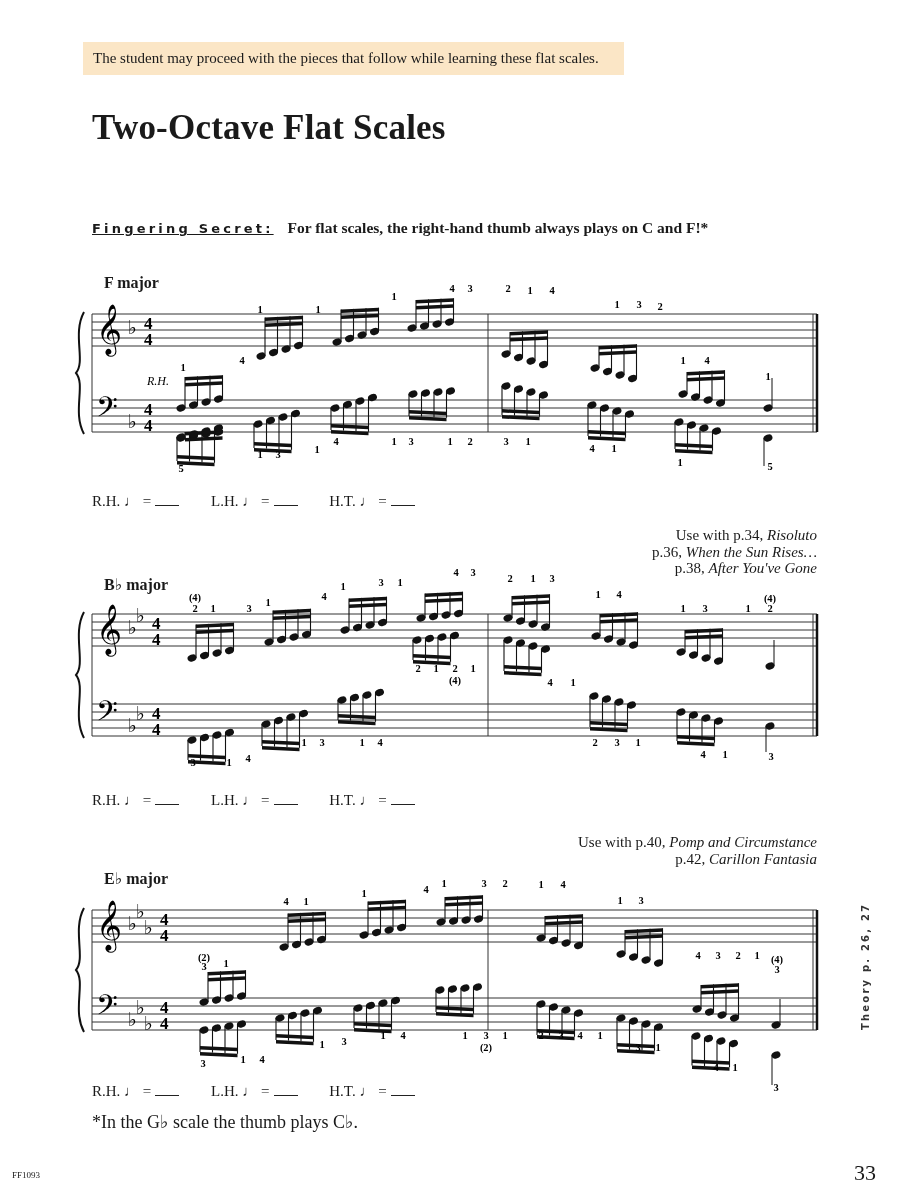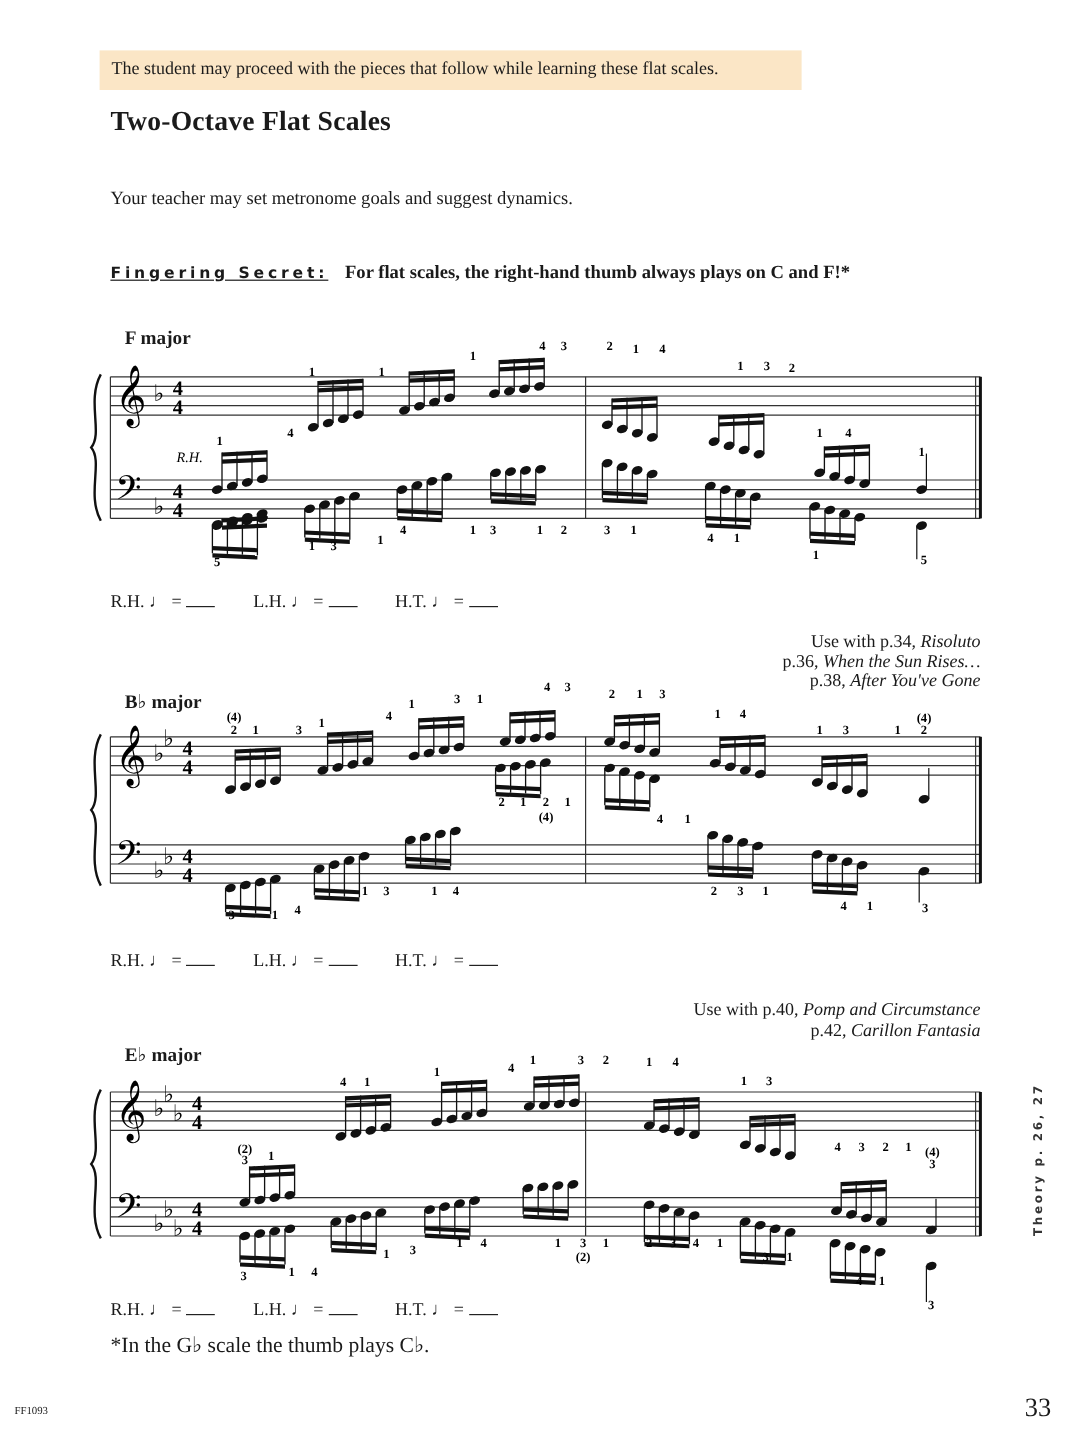--- a/index.html
+++ b/index.html
@@ -2,26 +2,26 @@
 <html><head>
 <meta charset="utf-8">
 <style>
   html, body { margin: 0; padding: 0; }
   body {
     width: 900px; height: 1200px; position: relative; background: #ffffff;
     font-family: "Liberation Serif", "DejaVu Serif", serif; color: #1a1a1a;
     overflow: hidden;
   }
   .banner {
-    position: absolute; left: 83px; top: 42px; width: 585px; height: 33px;
+    position: absolute; left: 83px; top: 42px; width: 541px; height: 33px;
     background: #fbe6c6; font-size: 15px; line-height: 33px; padding-left: 10px;
     box-sizing: border-box; white-space: nowrap;
   }
   .title {
-    position: absolute; left: 92px; top: 88px; font-size: 23px; font-weight: bold;
+    position: absolute; left: 92px; top: 108px; font-size: 35px; font-weight: bold;
     letter-spacing: 0.2px; white-space: nowrap;
   }
   .intro { position: absolute; left: 92px; top: 154px; font-size: 15.5px; line-height: 23px; }
   .secret { position: absolute; left: 92px; top: 219px; font-size: 15.5px; white-space: nowrap; }
   .secret .lbl {
     font-family: "DejaVu Sans", sans-serif; font-weight: bold; font-size: 13px;
     letter-spacing: 3.2px; margin-right: 10px; text-decoration: underline;
   }
   .secret .txt { font-weight: bold; font-family: Liberation Serif, serif; }
   .scale-title { position: absolute; left: 104px; font-size: 16px; font-weight: bold; white-space: nowrap; }
@@ -41,21 +41,20 @@
   svg.system { position: absolute; left: 0; overflow: visible; }
 </style>
 </head>
 <body>
 
 <div class="banner">The student may proceed with the pieces that follow while learning these flat scales.</div>
 
 <div class="title">Two-Octave Flat Scales</div>
 
 <div class="intro">
-  <div>Your teacher may set metronome goals and suggest dynamics.</div>
 </div>
 
 <div class="secret">
   <span class="lbl">Fingering Secret:</span>
   <span class="txt">For flat scales, the right-hand thumb always plays on C and F!*</span>
 </div>
 
 <div class="scale-title" style="top:274px">F major</div>
 <svg class="system" id="sys0" style="top:300px" width="900" height="190">
     <line x1="92" y1="14" x2="817" y2="14" stroke="#333" stroke-width="1"></line>

